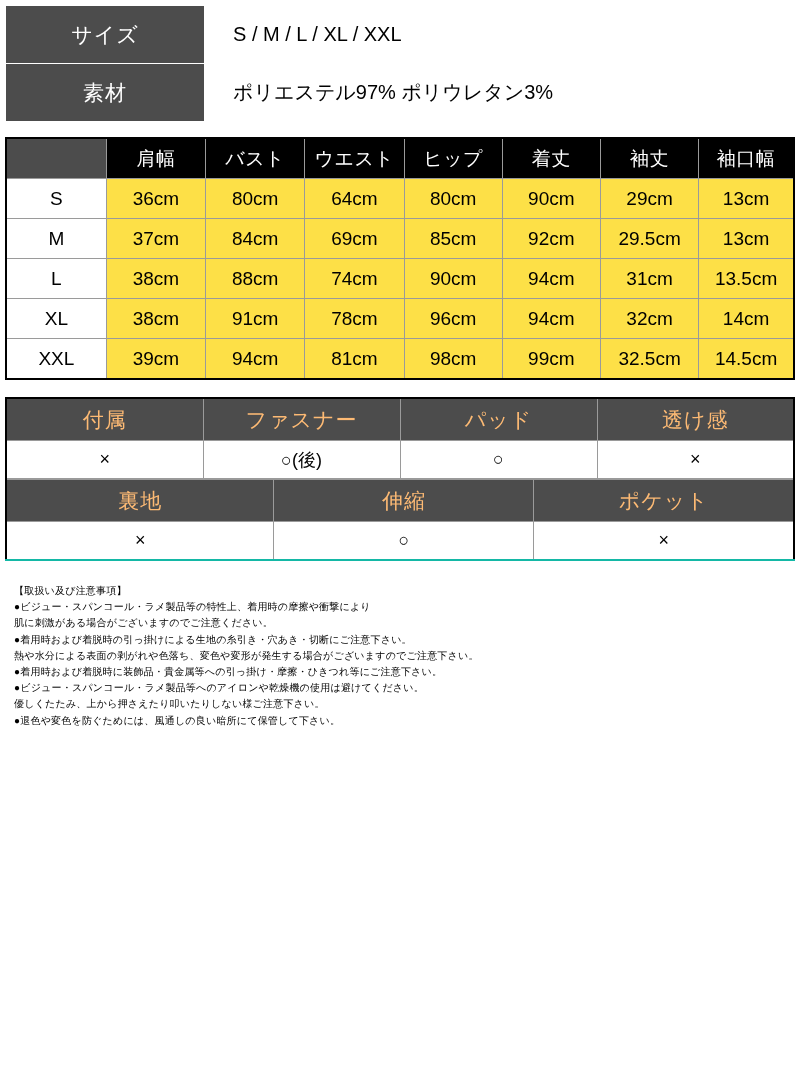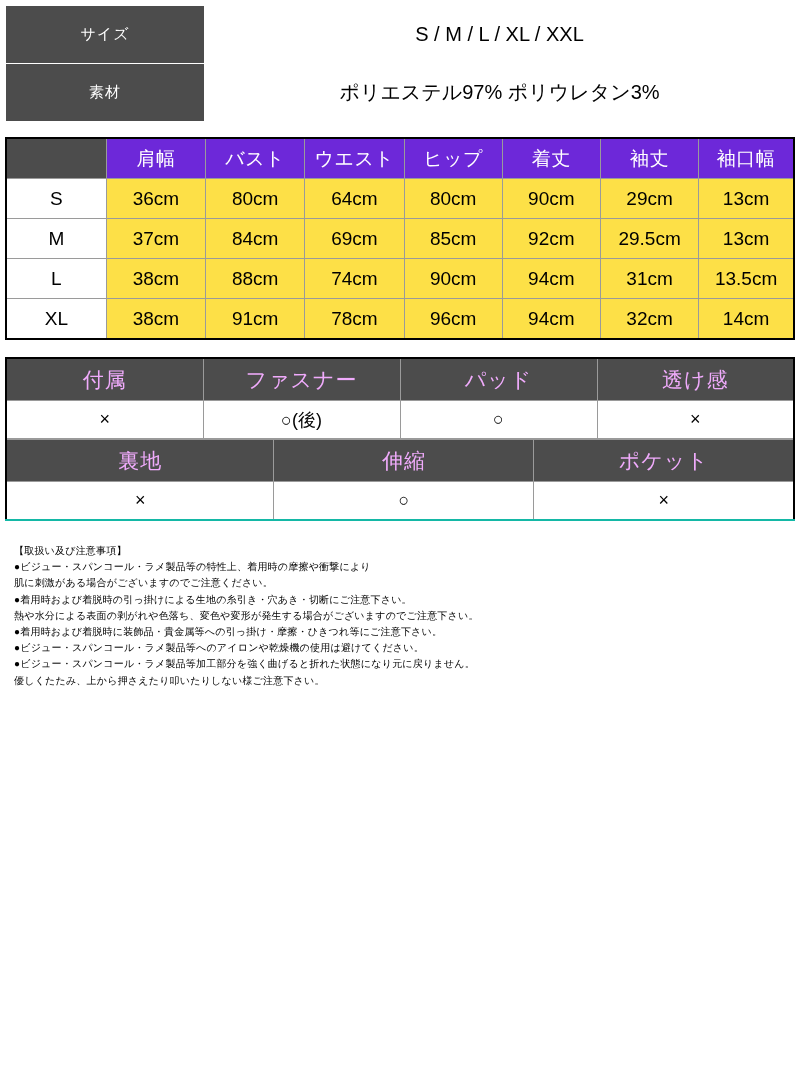--- a/index.html
+++ b/index.html
@@ -33,29 +33,28 @@
     margin-top: 5px;
   }
   .spec-table td {
     border: 1px solid #ffffff;
     vertical-align: middle;
   }
   .spec-table .label {
     background: #4c4c4c;
     color: #ffffff;
     text-align: center;
-    font-size: 15px;
+    font-size: 21px;
     width: 190px;
     padding: 14px 4px;
     letter-spacing: 1px;
   }
   .spec-table .value {
     background: #ffffff;
     color: #000000;
-    text-align: center;
     font-size: 20px;
     padding: 14px 28px;
     line-height: 1.45;
   }
   .spec-table tr.row-size .label,
   .spec-table tr.row-size .value { height: 28px; }
   .spec-table tr.row-color .label,
   .spec-table tr.row-color .value { height: 62px; }
   .spec-table tr.row-material .label,
   .spec-table tr.row-material .value { height: 28px; }
@@ -67,21 +66,21 @@
   }
   .meas-table th, .meas-table td {
     border: 1px solid #9a9a9a;
     text-align: center;
     font-size: 19px;
     height: 39px;
     padding: 0;
     font-weight: normal;
   }
   .meas-table thead th {
-    background: #6d28d9;
+    background: #000000;
     color: #ffffff;
     font-size: 19px;
     letter-spacing: 0.5px;
   }
   .meas-table thead th.corner {
     background: #4c4c4c;
   }
   .meas-table tbody td.sizecol {
     background: #ffffff;
     color: #000000;
@@ -97,21 +96,21 @@
     border-bottom: none;
   }
   .attr-table.second { border-top: none; border-bottom: 2px solid #14b8a6; }
   .attr-table th, .attr-table td {
     border: 1px solid #9a9a9a;
     text-align: center;
     font-weight: normal;
   }
   .attr-table th {
     background: #4c4c4c;
-    color: #f0abfc;
+    color: #fdba74;
     font-size: 21px;
     height: 39px;
     letter-spacing: 1px;
   }
   .attr-table td {
     background: #ffffff;
     color: #000000;
     font-size: 18px;
     height: 35px;
   }
@@ -202,20 +201,30 @@
         <tr>
           <td class="sizecol">XL</td>
           <td>38cm</td>
           <td>91cm</td>
           <td>78cm</td>
           <td>96cm</td>
           <td>94cm</td>
           <td>32cm</td>
           <td>14cm</td>
         </tr>
+        <tr>
+          <td class="sizecol">XXL</td>
+          <td>39cm</td>
+          <td>94cm</td>
+          <td>81cm</td>
+          <td>98cm</td>
+          <td>99cm</td>
+          <td>32.5cm</td>
+          <td>14.5cm</td>
+        </tr>
       </tbody>
     </table>
   </div>
 
   <div class="attr-wrap">
     <table class="attr-table first">
       <colgroup>
         <col style="width:25%">
           <col style="width:25%">
           <col style="width:25%">
@@ -263,17 +272,17 @@
   </div>
 
   <div class="notes">
     <div>【取扱い及び注意事項】</div>
     <div>●ビジュー・スパンコール・ラメ製品等の特性上、着用時の摩擦や衝撃により</div>
     <div>肌に刺激がある場合がございますのでご注意ください。</div>
     <div>●着用時および着脱時の引っ掛けによる生地の糸引き・穴あき・切断にご注意下さい。</div>
     <div>熱や水分による表面の剥がれや色落ち、変色や変形が発生する場合がございますのでご注意下さい。</div>
     <div>●着用時および着脱時に装飾品・貴金属等への引っ掛け・摩擦・ひきつれ等にご注意下さい。</div>
     <div>●ビジュー・スパンコール・ラメ製品等へのアイロンや乾燥機の使用は避けてください。</div>
-    <div>●ビジュー・スパンコール・ラメ製品等加工部分を強く曲げると折れた状態になり元に戻りません。</div>
     <div>優しくたたみ、上から押さえたり叩いたりしない様ご注意下さい。</div>
+    <div>●退色や変色を防ぐためには、風通しの良い暗所にて保管して下さい。</div>
   </div>
 
 </div>
 
 </body></html>

